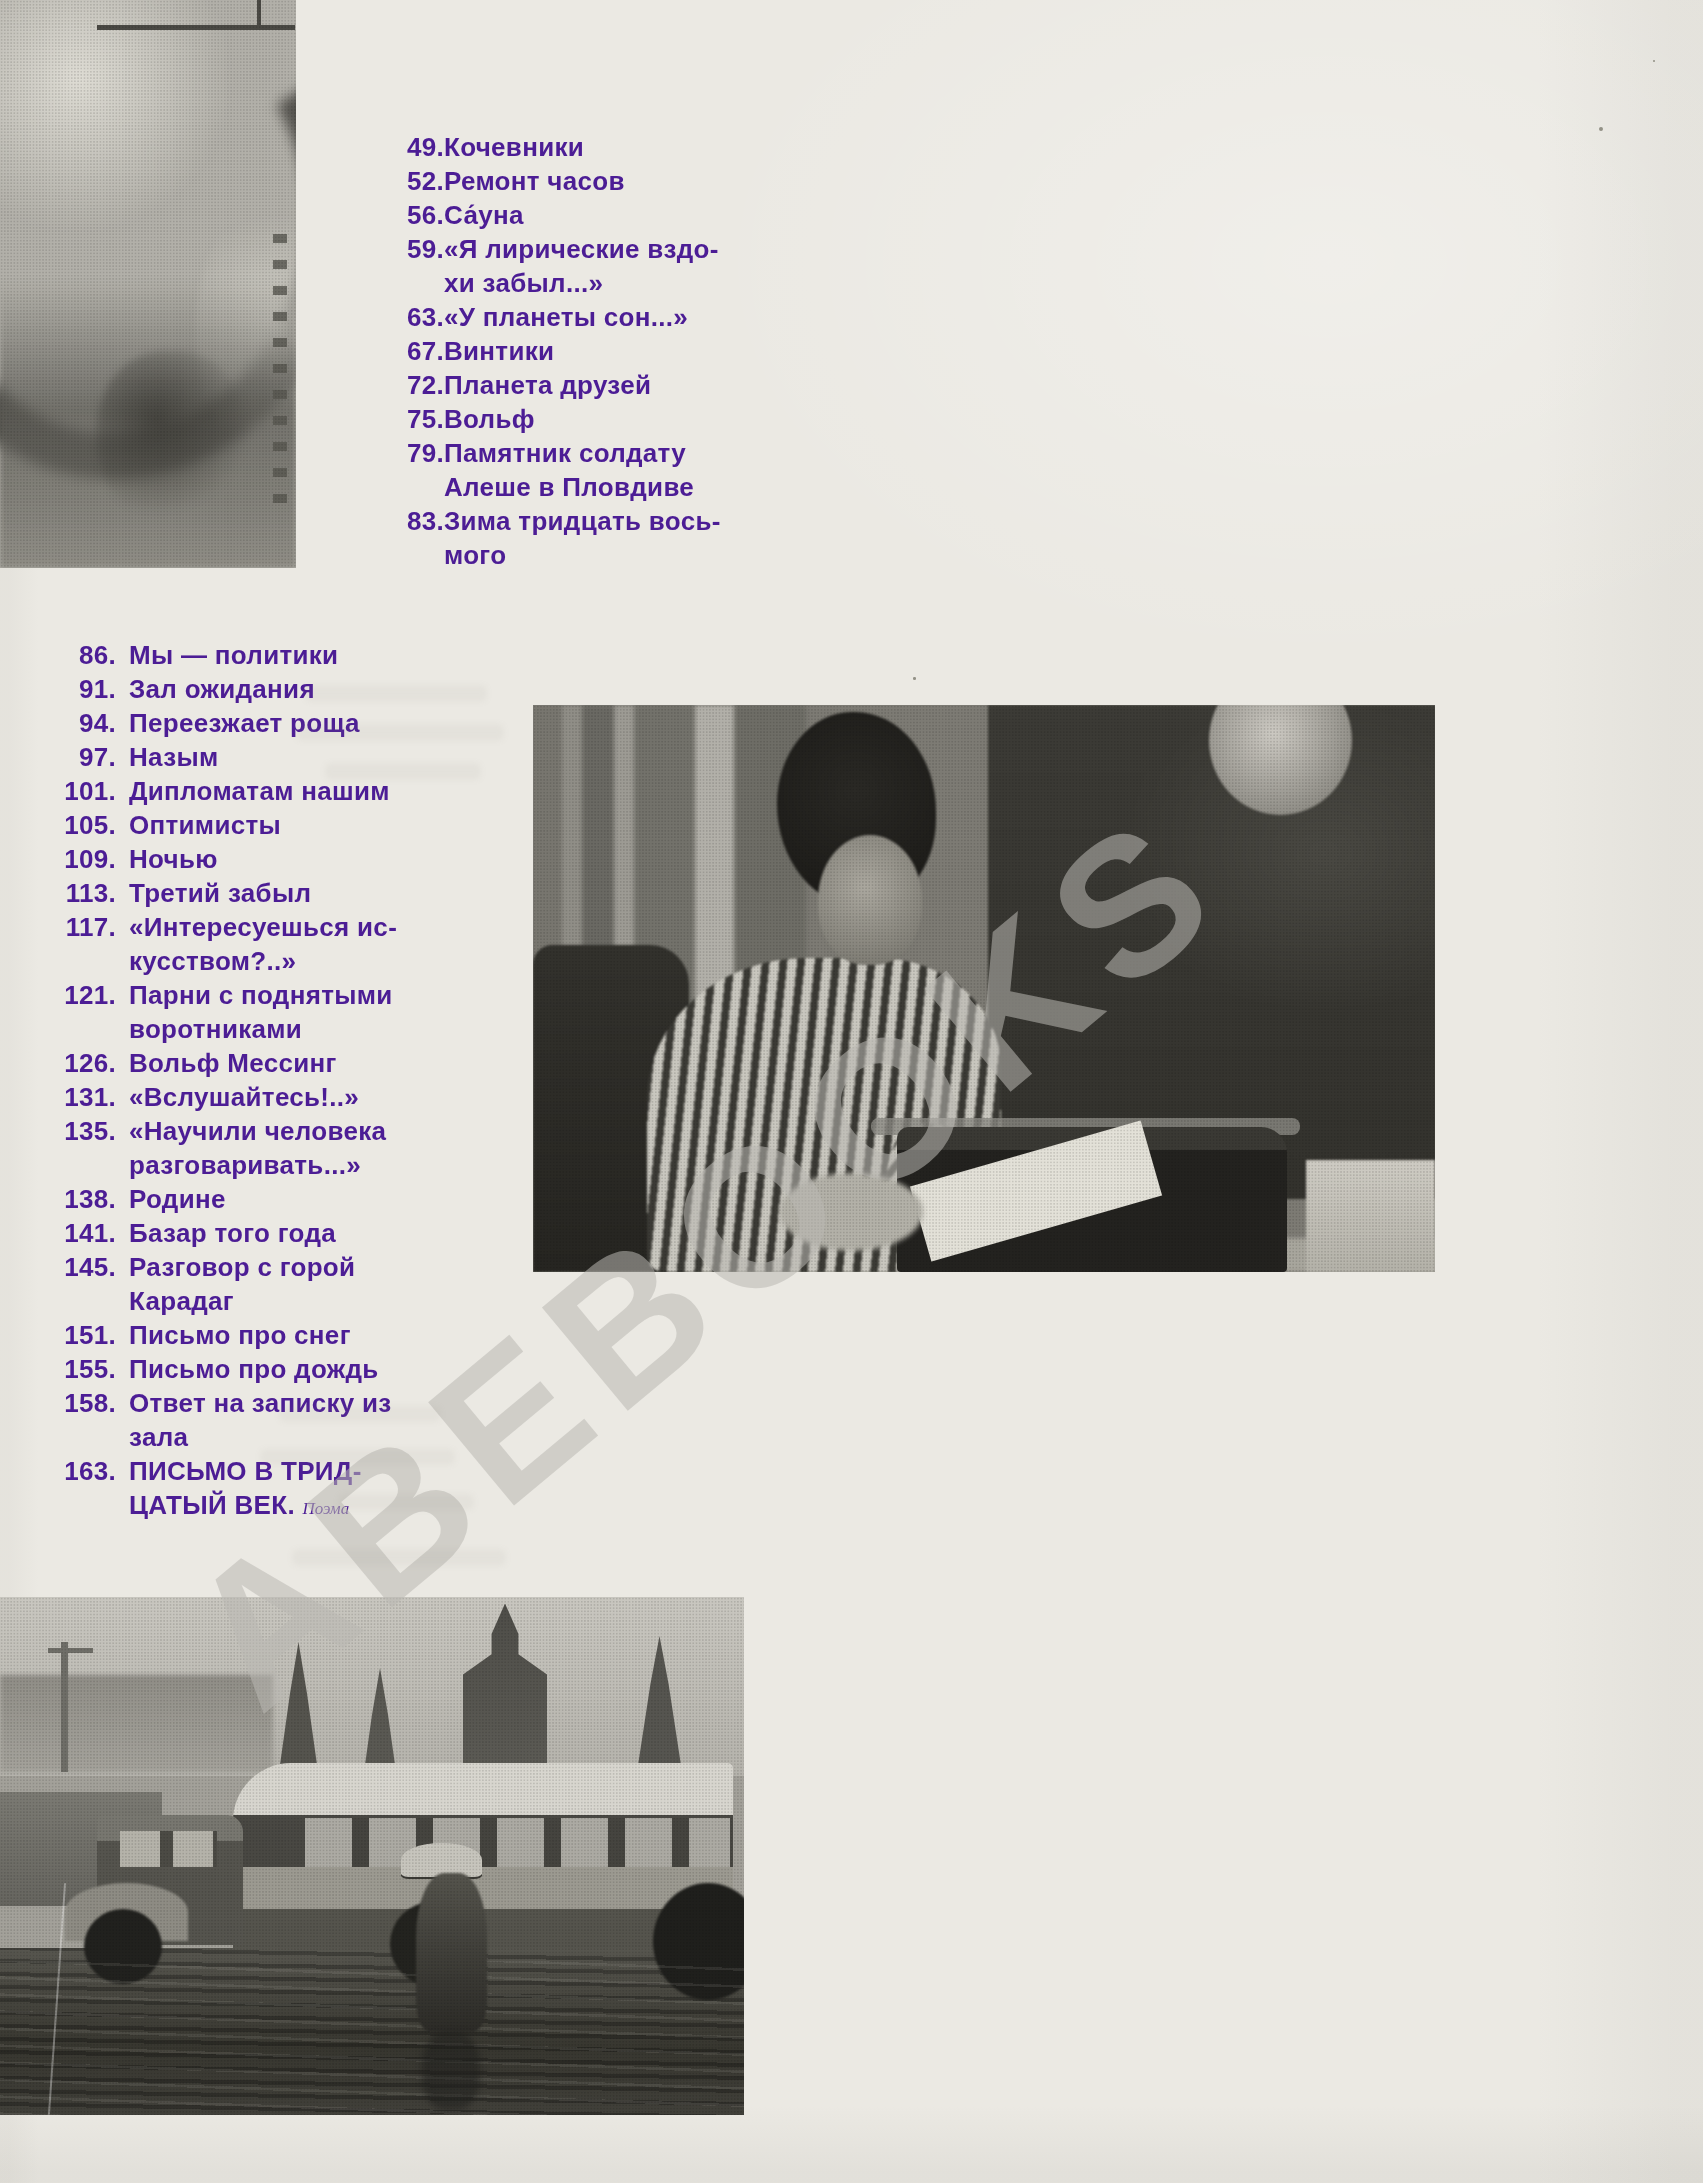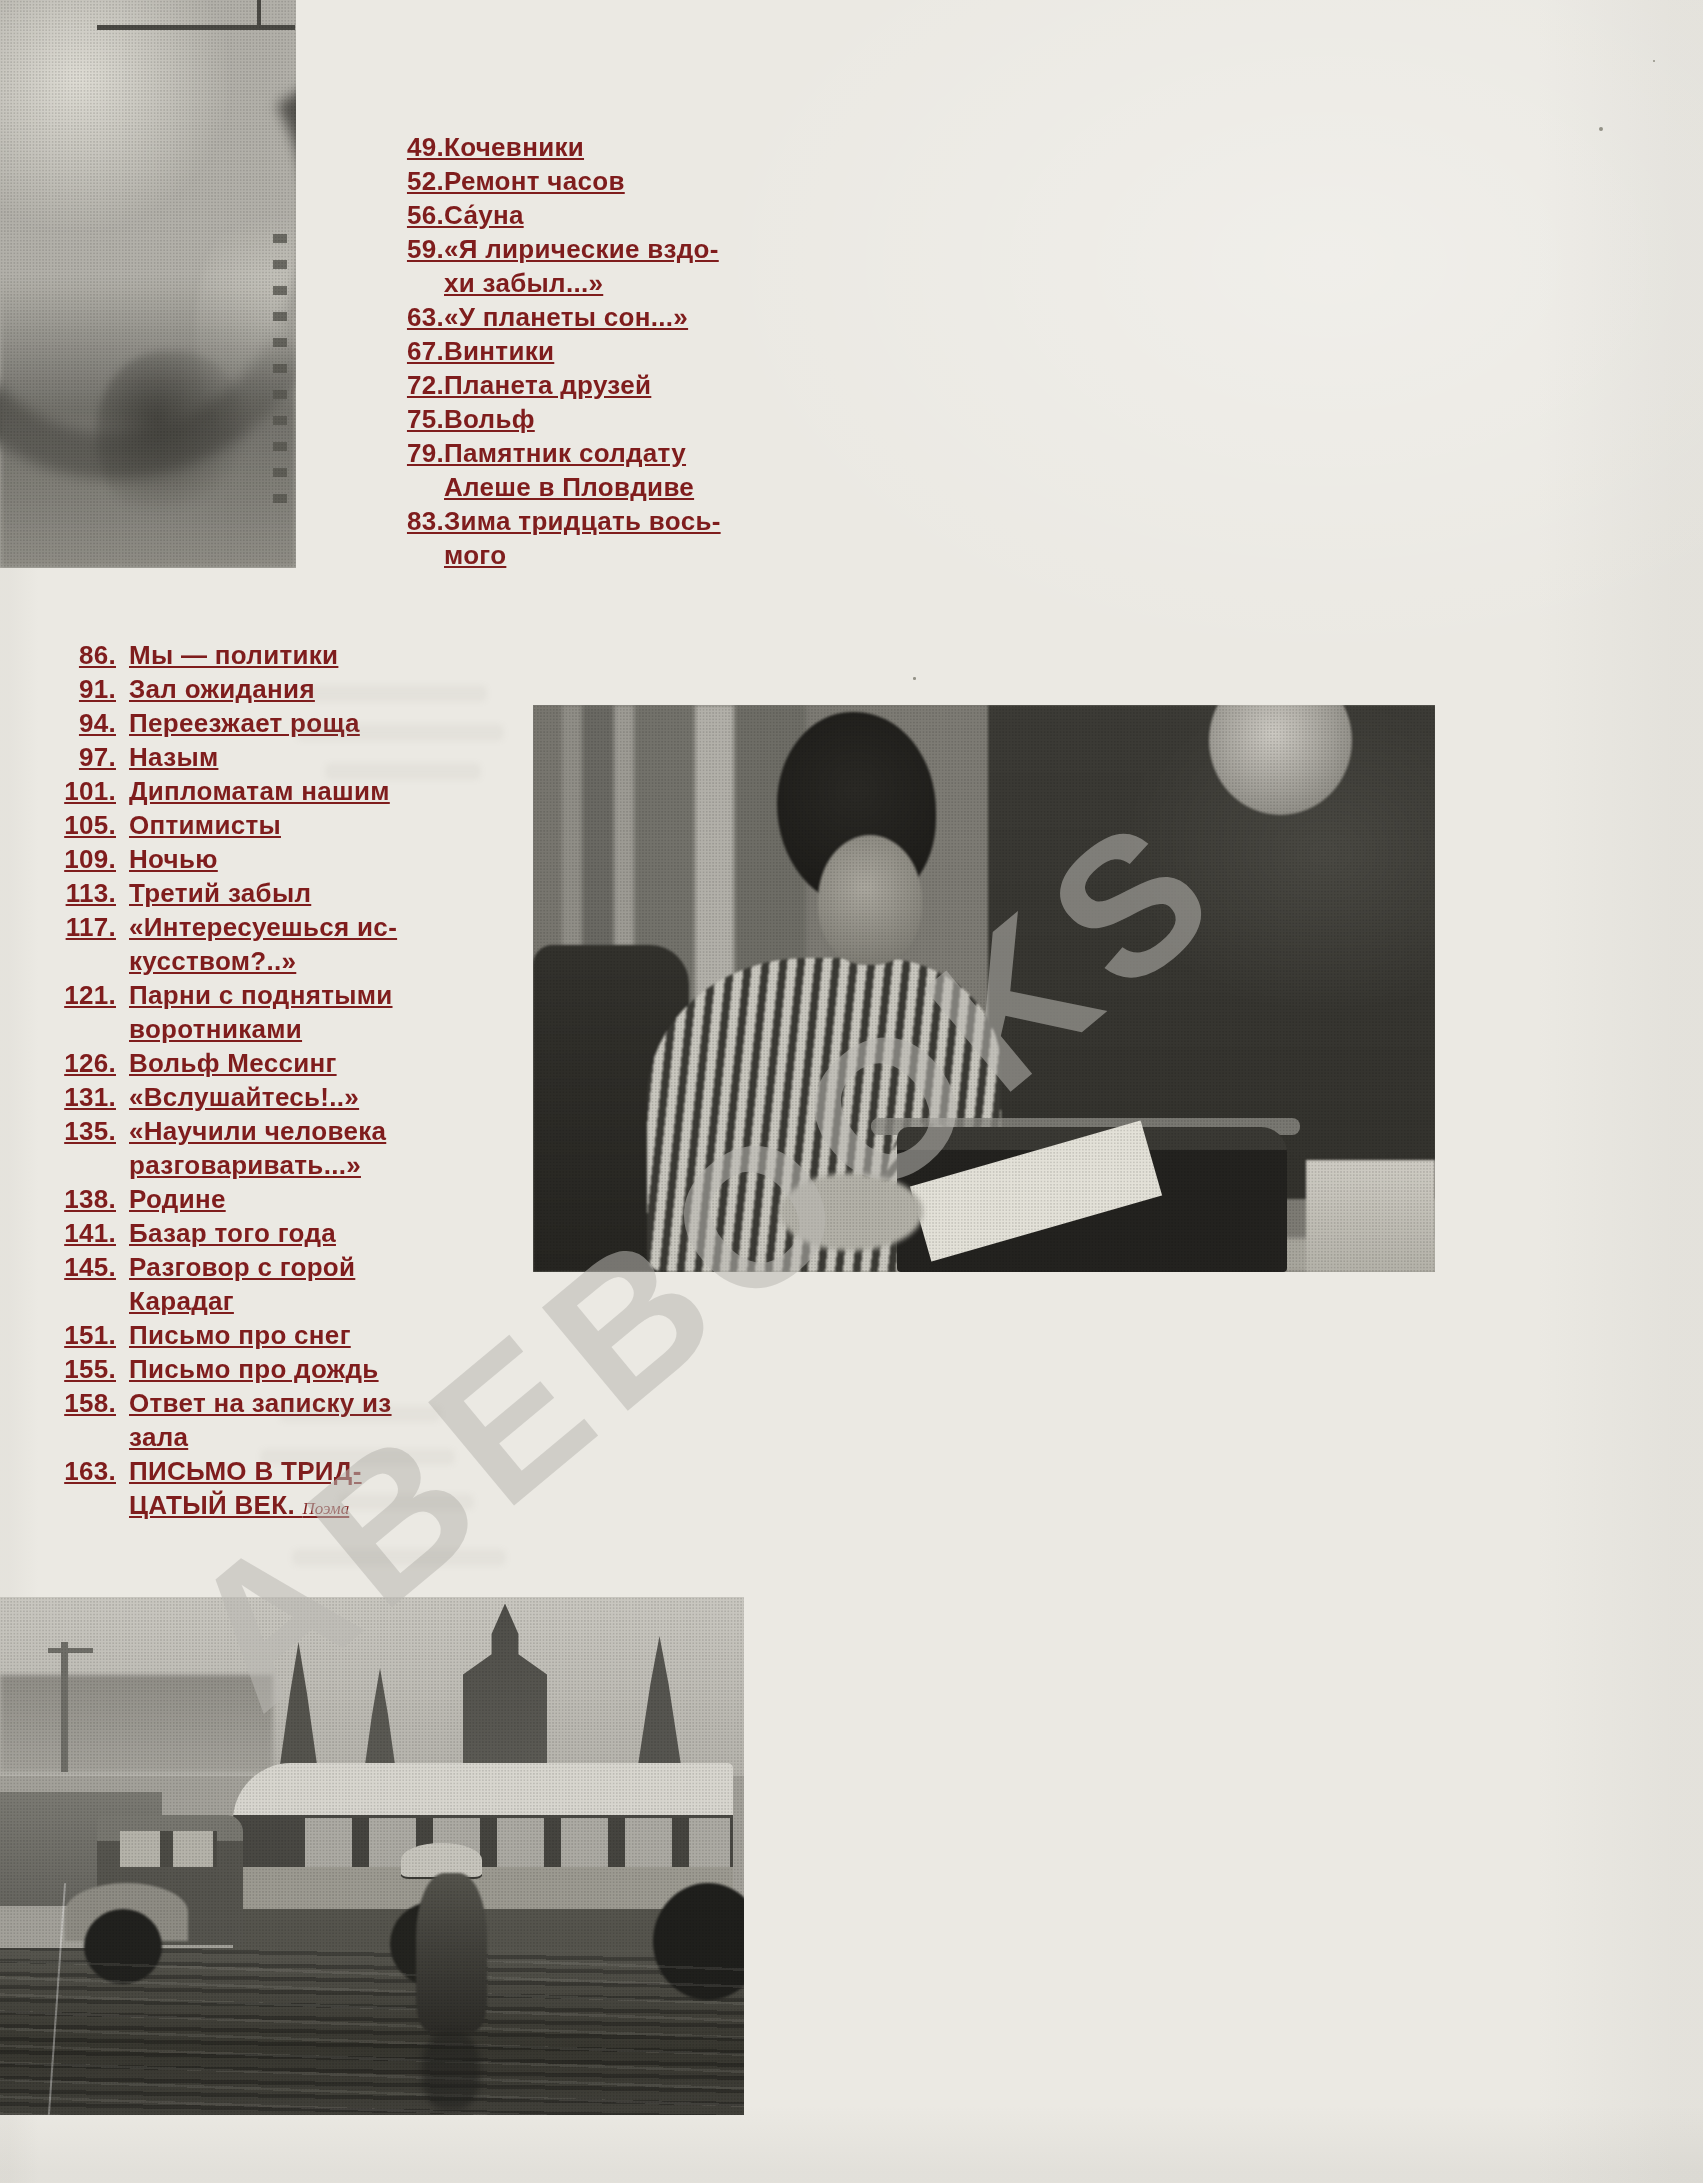--- a/index.html
+++ b/index.html
@@ -14,21 +14,21 @@
       linear-gradient(90deg, rgba(120,115,105,0.05) 0 9px, rgba(0,0,0,0) 39px),
       linear-gradient(270deg, rgba(110,108,100,0.06) 0 32px, rgba(0,0,0,0) 169px),
       linear-gradient(0deg, rgba(110,108,100,0.07) 0 11.7px, rgba(0,0,0,0) 78px),
       radial-gradient(909px 585px at 78% 12%, rgba(255,255,255,0.25), rgba(255,255,255,0) 70%);
   }
   .speck { position:absolute; border-radius:50%; background:#6e6c60; opacity:.7; }
   .ghost { position:absolute; background:#8a867c; opacity:.07; filter:blur(3.2px); border-radius:5.2px; }
   .crease { position:absolute; background:rgba(255,255,255,0.35); }
 
   
-  .toc { position:absolute; color:#7f1d1d; font-weight:700; font-size:26px; line-height:34px; letter-spacing:0.3px;text-decoration:underline; }
+  .toc { position:absolute; color:#4c1d95; font-weight:700; font-size:26px; line-height:34px; letter-spacing:0.3px; }
   .toc-item { display:flex; align-items:flex-start; }
   .toc-num { flex:0 0 auto; text-align:right; }
   .toc-title { white-space:pre-line; }
   #toc-top { left:396px; top:130px; width:468px; }
   #toc-top .toc-num { width:48px; }
   #toc-top .toc-title { width:390px; }
   #toc-main { left:45px; top:638px; width:455px; }
   #toc-main .toc-num { width:71px; }
   #toc-main .toc-title { margin-left:13px; width:351px; }
   .toc-title i { font-family:"Liberation Serif","DejaVu Serif",serif; font-weight:400; font-style:italic; font-size:17px; letter-spacing:0; }

